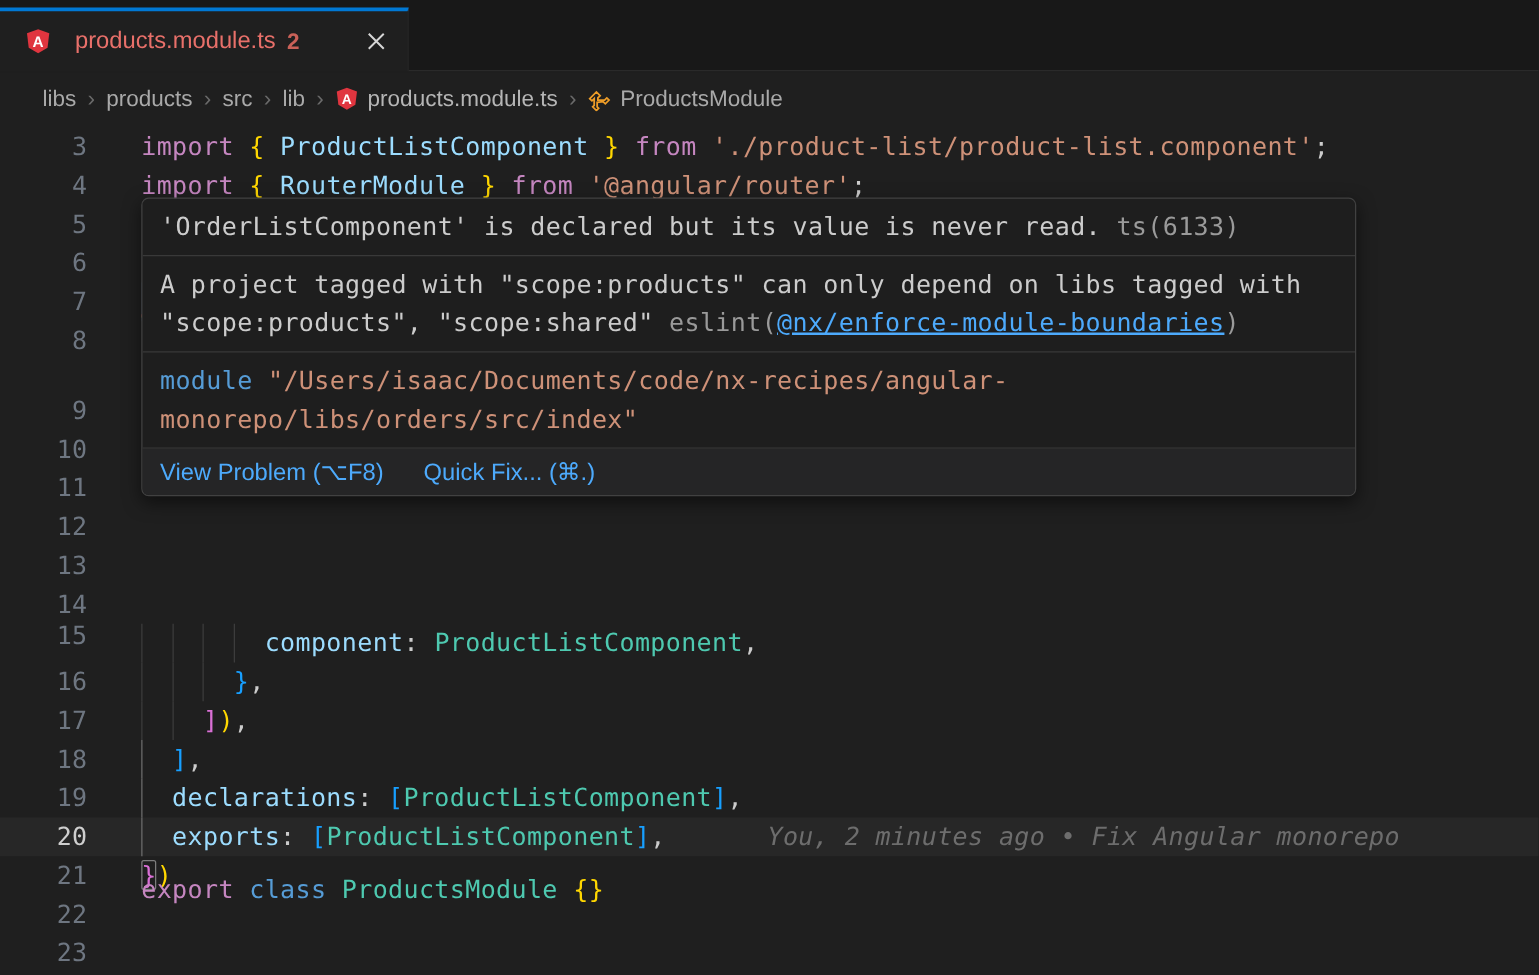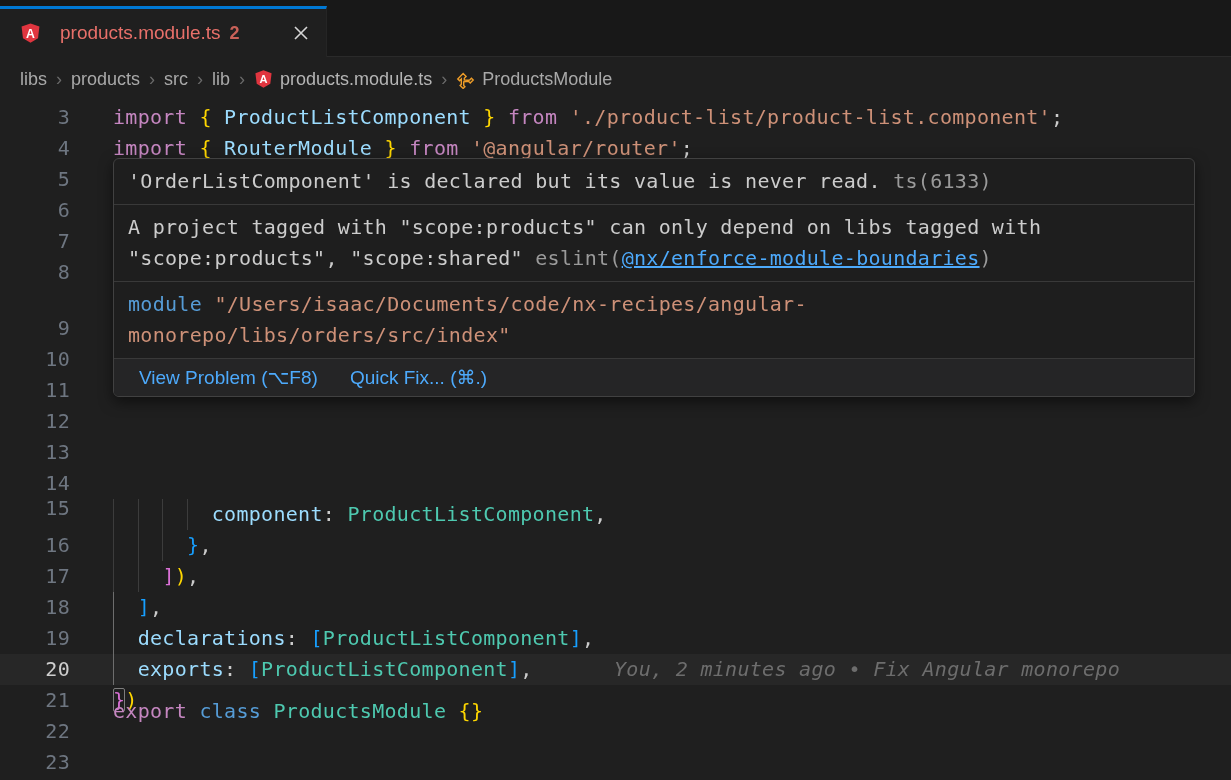--- a/index.html
+++ b/index.html
@@ -13,21 +13,21 @@
   .tab { position:absolute; left:0; top:6px; width:327px; height:51px;
          background:#1f1f1f; border-top:3px solid #0078d4; border-right:1px solid #252525;
          display:flex; align-items:center; padding:0 14px 0 20px; cursor:pointer; }
   .tab-label { color:#e8706a; font-size:19px; margin-left:12px; white-space:nowrap; }
   .tab-badge { color:#c96158; font-size:18px; margin-left:9px; font-weight:bold; }
   .tab-close { margin-left:auto; width:22px; height:22px; display:flex; align-items:center;
                justify-content:center; border-radius:4px; cursor:pointer; }
 
   
   .breadcrumbs { position:absolute; left:0; top:58px; width:1231px; height:42px;
-                 display:flex; align-items:center; padding-left:20px; background:#1f1f1f;text-align:right; }
+                 display:flex; align-items:center; padding-left:34px; background:#1f1f1f;text-align:right; }
   .crumb { color:#a9a9a9; font-size:18px; white-space:nowrap; cursor:pointer; }
   .crumb.file { color:#b5b5b5; }
   .crumb-sep { color:#6a6a6a; font-size:18px; margin:0 9px; }
   .crumb-ico { margin-right:7px; display:inline-flex; vertical-align:-3px; }
 
   
   .editor { position:absolute; left:0; top:100px; width:1231px; height:680px;
             background:#1f1f1f; font-family:"DejaVu Sans Mono", monospace; }
   .gutter-num { position:absolute; left:28px; width:42px; height:31px; line-height:31px;
                 text-align:right; color:#6e7681; font-size:20px; letter-spacing:.3px; cursor:pointer; }
@@ -45,31 +45,31 @@
   .tk-fg{color:#CCCCCC} .tk-b1{color:#FFD700} .tk-b2{color:#DA70D6}
   .tk-b3{color:#179FFF} .tk-emoji{color:#f4c542}
   .tk-strU{color:#CE9178; text-decoration:underline; text-decoration-color:#b6c2cc;
            text-decoration-thickness:1.5px; text-underline-offset:4px;}
   .tk-match{ outline:1px solid #7d7d7d; outline-offset:-1px; border-radius:2px; }
   .blame { position:absolute; left:614px; top:0; color:#6d6d6d; font-size:20px;
            letter-spacing:.3px; white-space:pre;font-style:italic; }
   .squiggle { position:absolute; height:8px; pointer-events:none; }
 
   
-  .hover { position:absolute; left:113px; top:158px; width:1082px;
+  .hover { position:absolute; left:113px; top:158px; width:972px;
            background:#1e1e1e; border:1px solid #414141; border-radius:6px;
            box-shadow:0 5px 14px rgba(0,0,0,.5); z-index:10; overflow:hidden; }
   .hover-sec { padding:7px 14px; border-bottom:1px solid #393939;
                font-family:"DejaVu Sans Mono", monospace; font-size:20px; letter-spacing:.3px; }
   .hover-sec .hline { line-height:31px; white-space:pre-wrap; }
   .hr-msg{color:#cccccc} .hr-dim{color:#9a9a9a}
   .hr-kw2{color:#569CD6} .hr-str{color:#CE9178}
   .hr-link{color:#4daafc; text-decoration:underline; cursor:pointer;}
   .hover-actions { display:flex; align-items:center; gap:32px; height:37px;
-                   padding:0 25px; background:#252526; }
+                   padding:0 14px; background:#252526; }
   .hover-action { color:#4daafc; font-size:19px; cursor:pointer; white-space:nowrap; }
 </style>
 </head>
 <body>
 
 <div id="stage">
 
   <div class="tabstrip">
     <div class="tab">
       <span class="crumb-ico">

